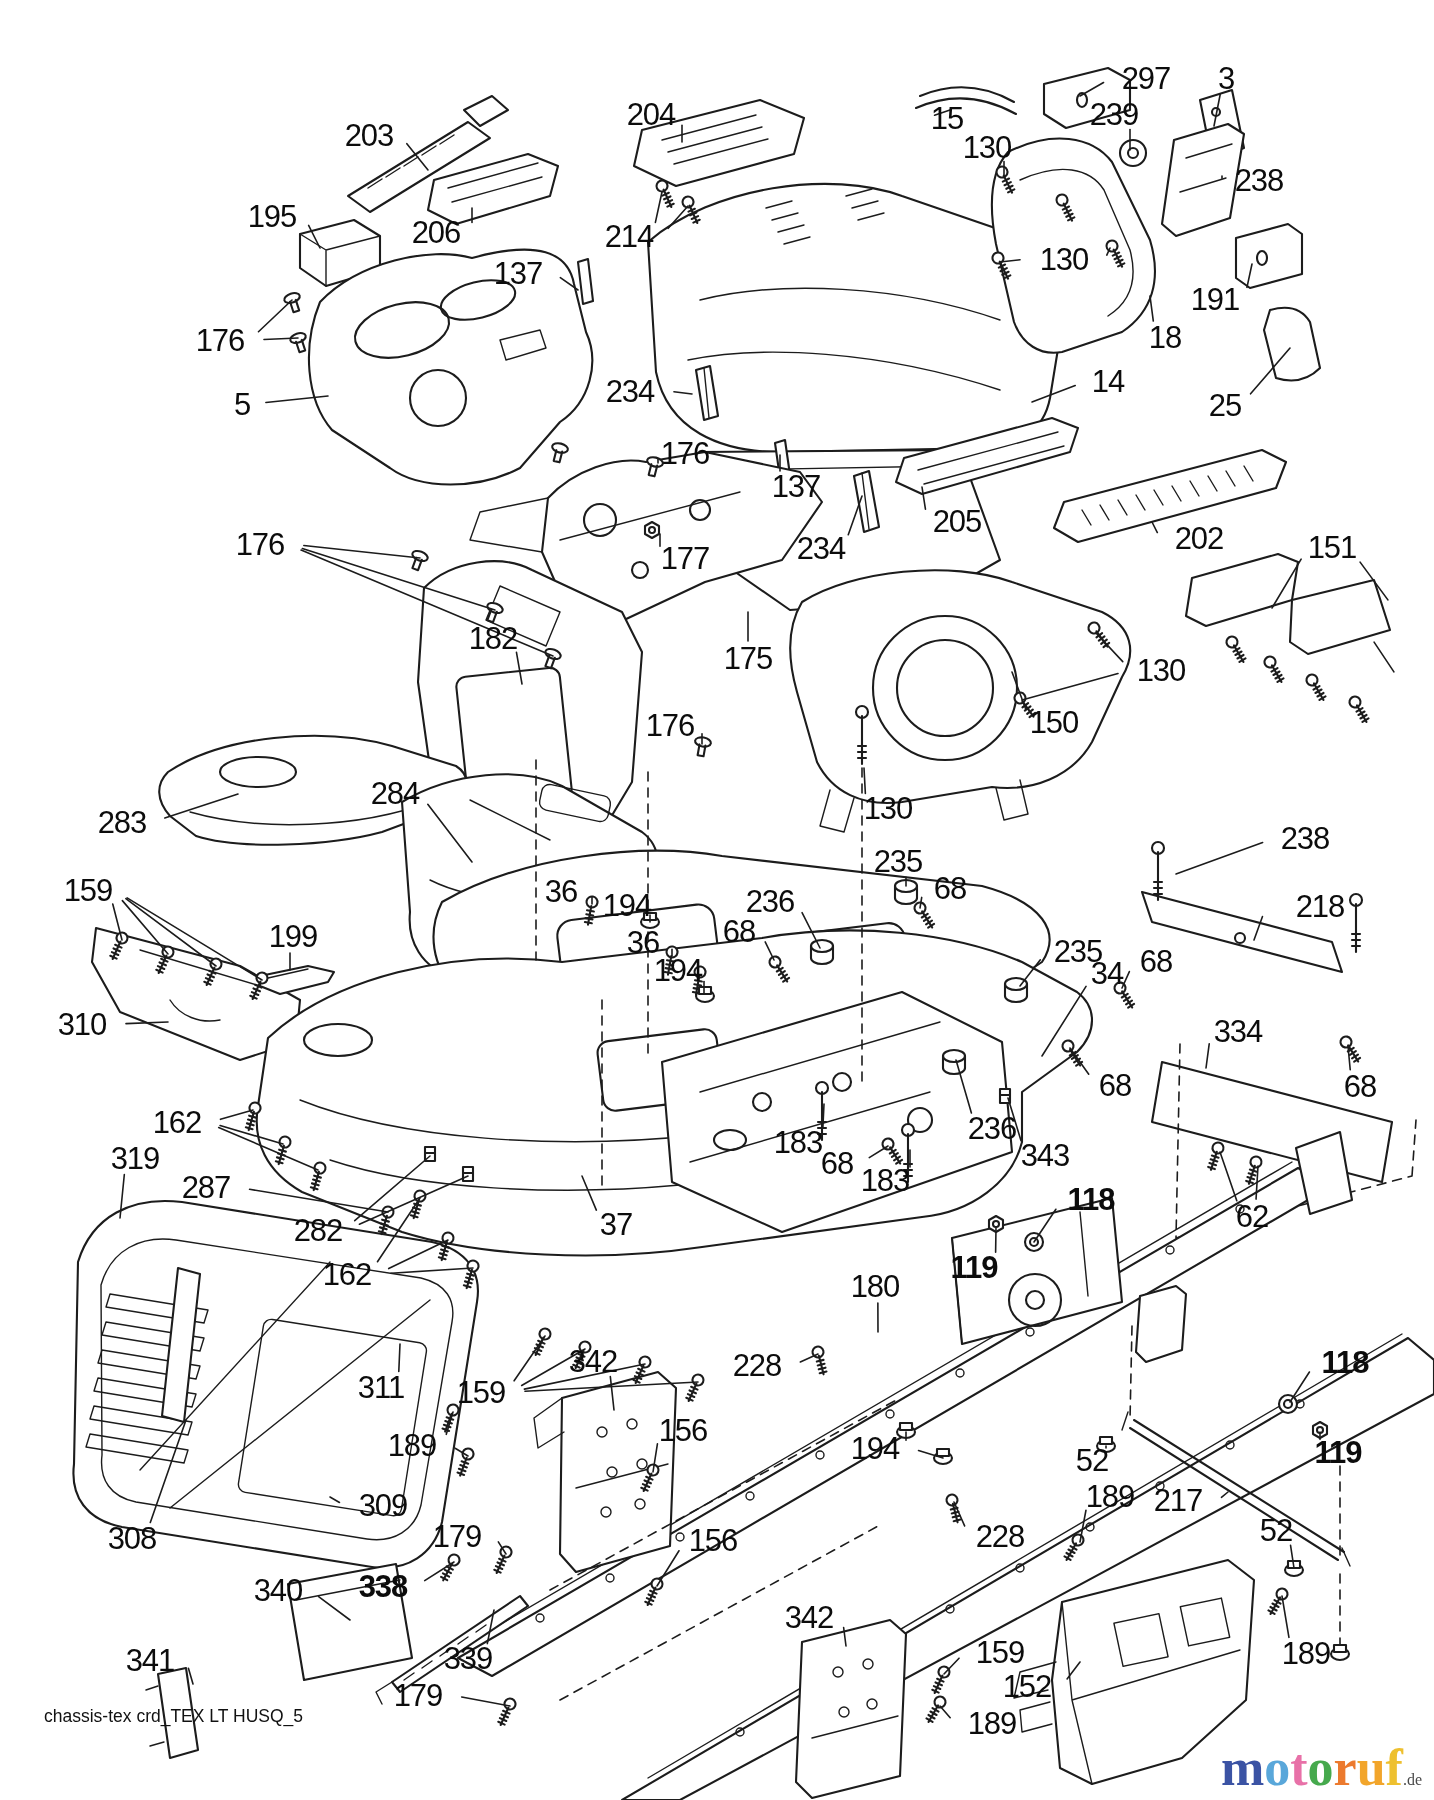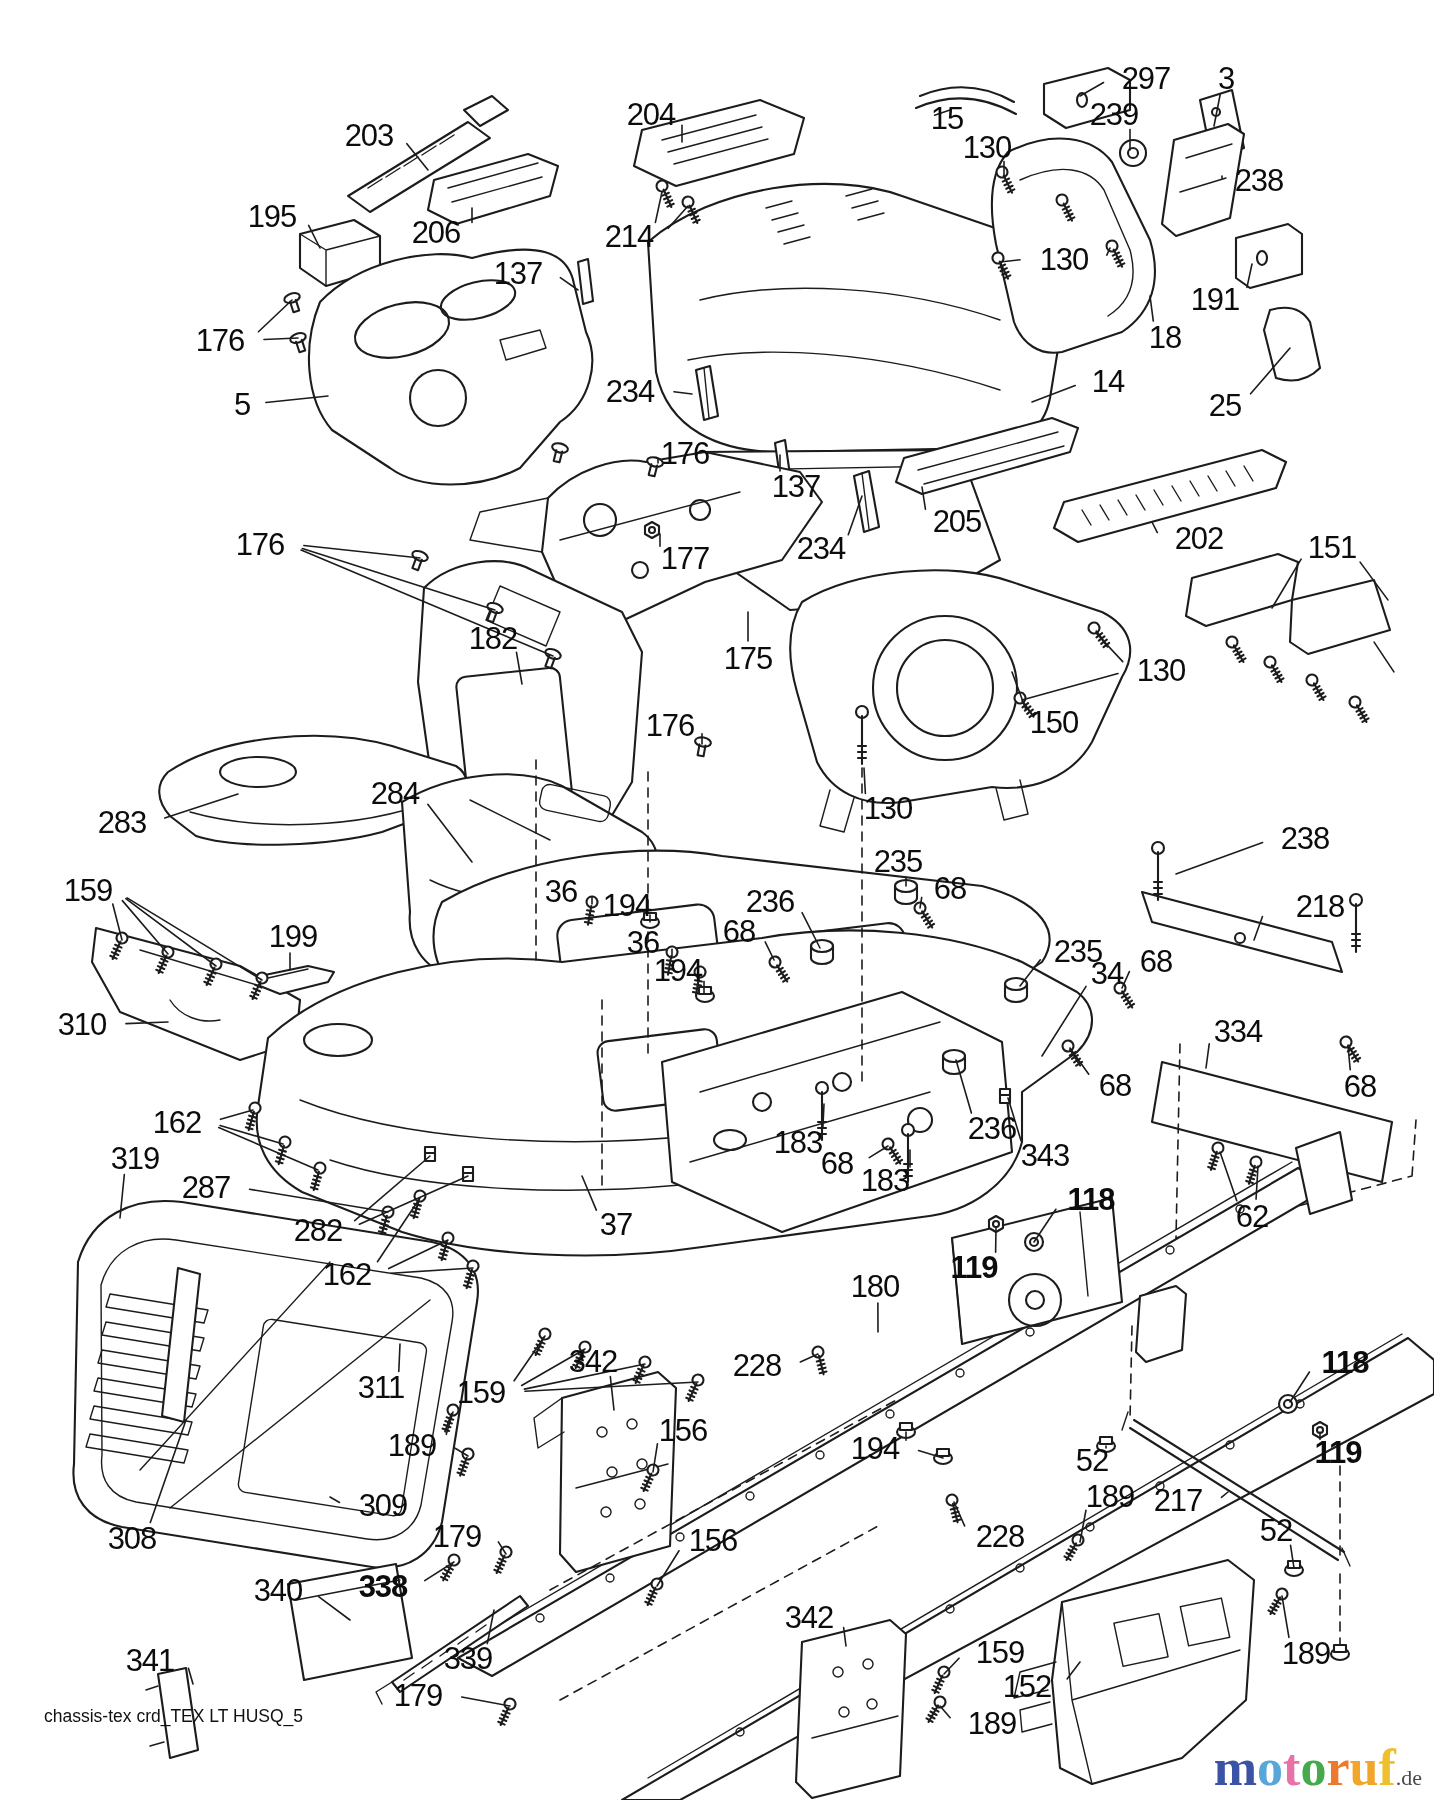--- a/index.html
+++ b/index.html
@@ -12,21 +12,21 @@
   #art .thin{stroke-width:1.4;}
   #art .dash{stroke-dasharray:9 7;stroke-width:1.6;}
   #leader-layer line{stroke:#1c1c1c;stroke-width:1.6;}
   .lbl{position:absolute;transform:translate(-50%,-50%);font-size:31px;font-weight:400;
        color:#0c0c0c;letter-spacing:-1px;white-space:nowrap;line-height:1;}
   .lbl.bold{font-weight:700;}
   .footer-code{position:absolute;left:44px;top:1706px;font-size:17.5px;color:#111;
        font-family:"Liberation Sans",sans-serif;}
   .watermark{position:absolute;right:12px;bottom:6px;font-family:"Liberation Serif",serif;
        font-size:52px;font-weight:700;letter-spacing:0;line-height:1;}
-  .watermark .suffix{font-size:22px;font-weight:400;}
+  .watermark .suffix{font-size:16px;font-weight:400;}
 </style>
 </head>
 <body>
 
 <div class="stage">
 
   <svg id="art" width="1434" height="1800" viewBox="0 0 1434 1800">
     <defs>
       <g id="bolt">
         <circle r="5.5" class="fw"></circle>

